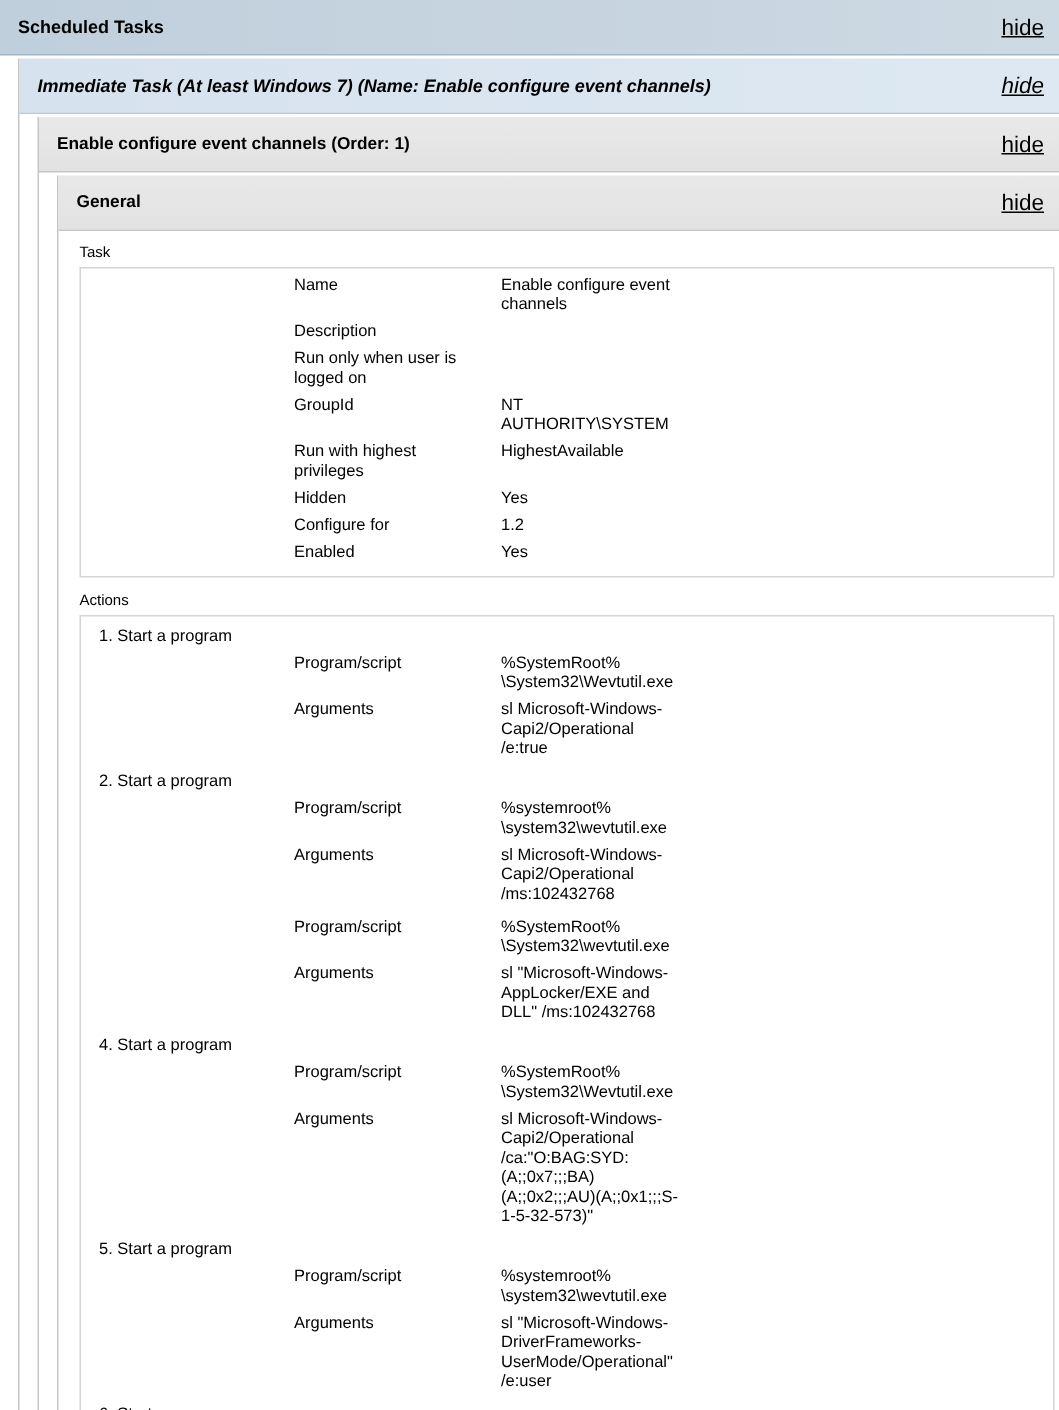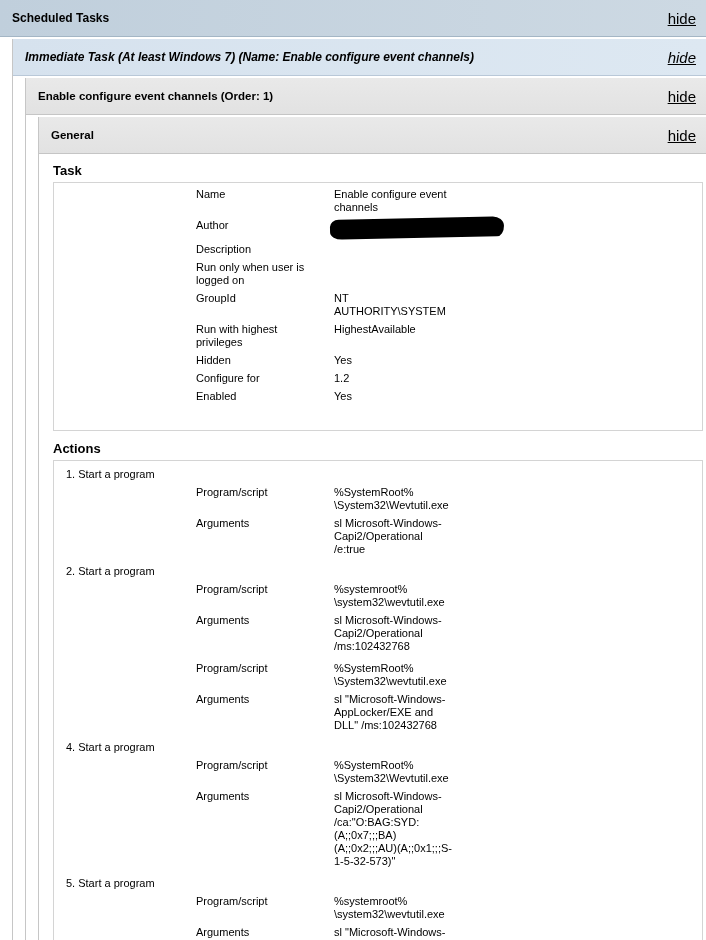--- a/index.html
+++ b/index.html
@@ -12,22 +12,22 @@
   .bar {
     height:37px; display:flex; justify-content:space-between; align-items:center;
     padding:0 10px 0 12px; margin-bottom:2px; font-weight:bold;
   }
   .bar1 { background:linear-gradient(to right,#c0cfdc,#cdd9e3); border-bottom:1px solid #a4b6c5; font-size:12px; }
   .bar2 { background:linear-gradient(to right,#d6e2ee,#dde8f2); border-bottom:1px solid #b9c8d8; font-size:12px;font-style:italic; }
   .barG { background:linear-gradient(to bottom,#e9e9e9,#e2e2e2); border-bottom:1px solid #c5c5c5; font-size:11.5px; }
   .hide-link { font-weight:normal; font-size:15px; color:#000; text-decoration:underline; cursor:pointer; }
   .indent { margin-left:12px; border-left:1px solid #c6c6c6; }
   .content { padding:5px 0 0 14px; }
-  .subheading { font-weight:bold; font-size:13px; margin:2px 0 4px 0; }
-  .box { border:1px solid #d4d4d4; width:650px; background:#fff; padding:5px 0 22px 0; margin-bottom:10px; }
+  .subheading { font-weight:normal; font-size:10px; margin:2px 0 4px 0; }
+  .box { border:1px solid #d4d4d4; width:650px; background:#fff; padding:5px 0 4px 0; margin-bottom:10px; }
   .prow { display:flex; margin-bottom:5px; line-height:13px; }
   .pc1 { width:142px; flex:none; }
   .pc2 { width:122px; flex:none; padding-right:6px; }
   .pc3 { width:120px; flex:none; overflow-wrap:break-word; word-break:break-word;margin-left:16px; }
   .action-title { line-height:13px; padding-left:12px; margin:2px 0 5px 0; }
   .action-item { margin-bottom:9px; }
   .redaction {
     width:174px; height:20px; background:#000; margin:-1px 0 0 -4px;
     border-radius:11px 14px 9px 15px / 9px 12px 13px 9px;
     transform:rotate(-1.2deg);
@@ -68,27 +68,20 @@
 
           <div class="subheading">Task</div>
           <div class="box">
 
             <div class="prow">
               <div class="pc1"></div>
               <div class="pc2">Name</div>
               <div class="pc3">Enable configure event channels</div>
             </div>
 
-            <div class="prow">
-              <div class="pc1"></div>
-              <div class="pc2">Author</div>
-              <div class="pc3">
-                <div class="redaction"></div>
-              </div>
-            </div>
 
             <div class="prow">
               <div class="pc1"></div>
               <div class="pc2">Description</div>
               <div class="pc3"></div>
             </div>
 
             <div class="prow">
               <div class="pc1"></div>
               <div class="pc2">Run only when user is logged on</div>

